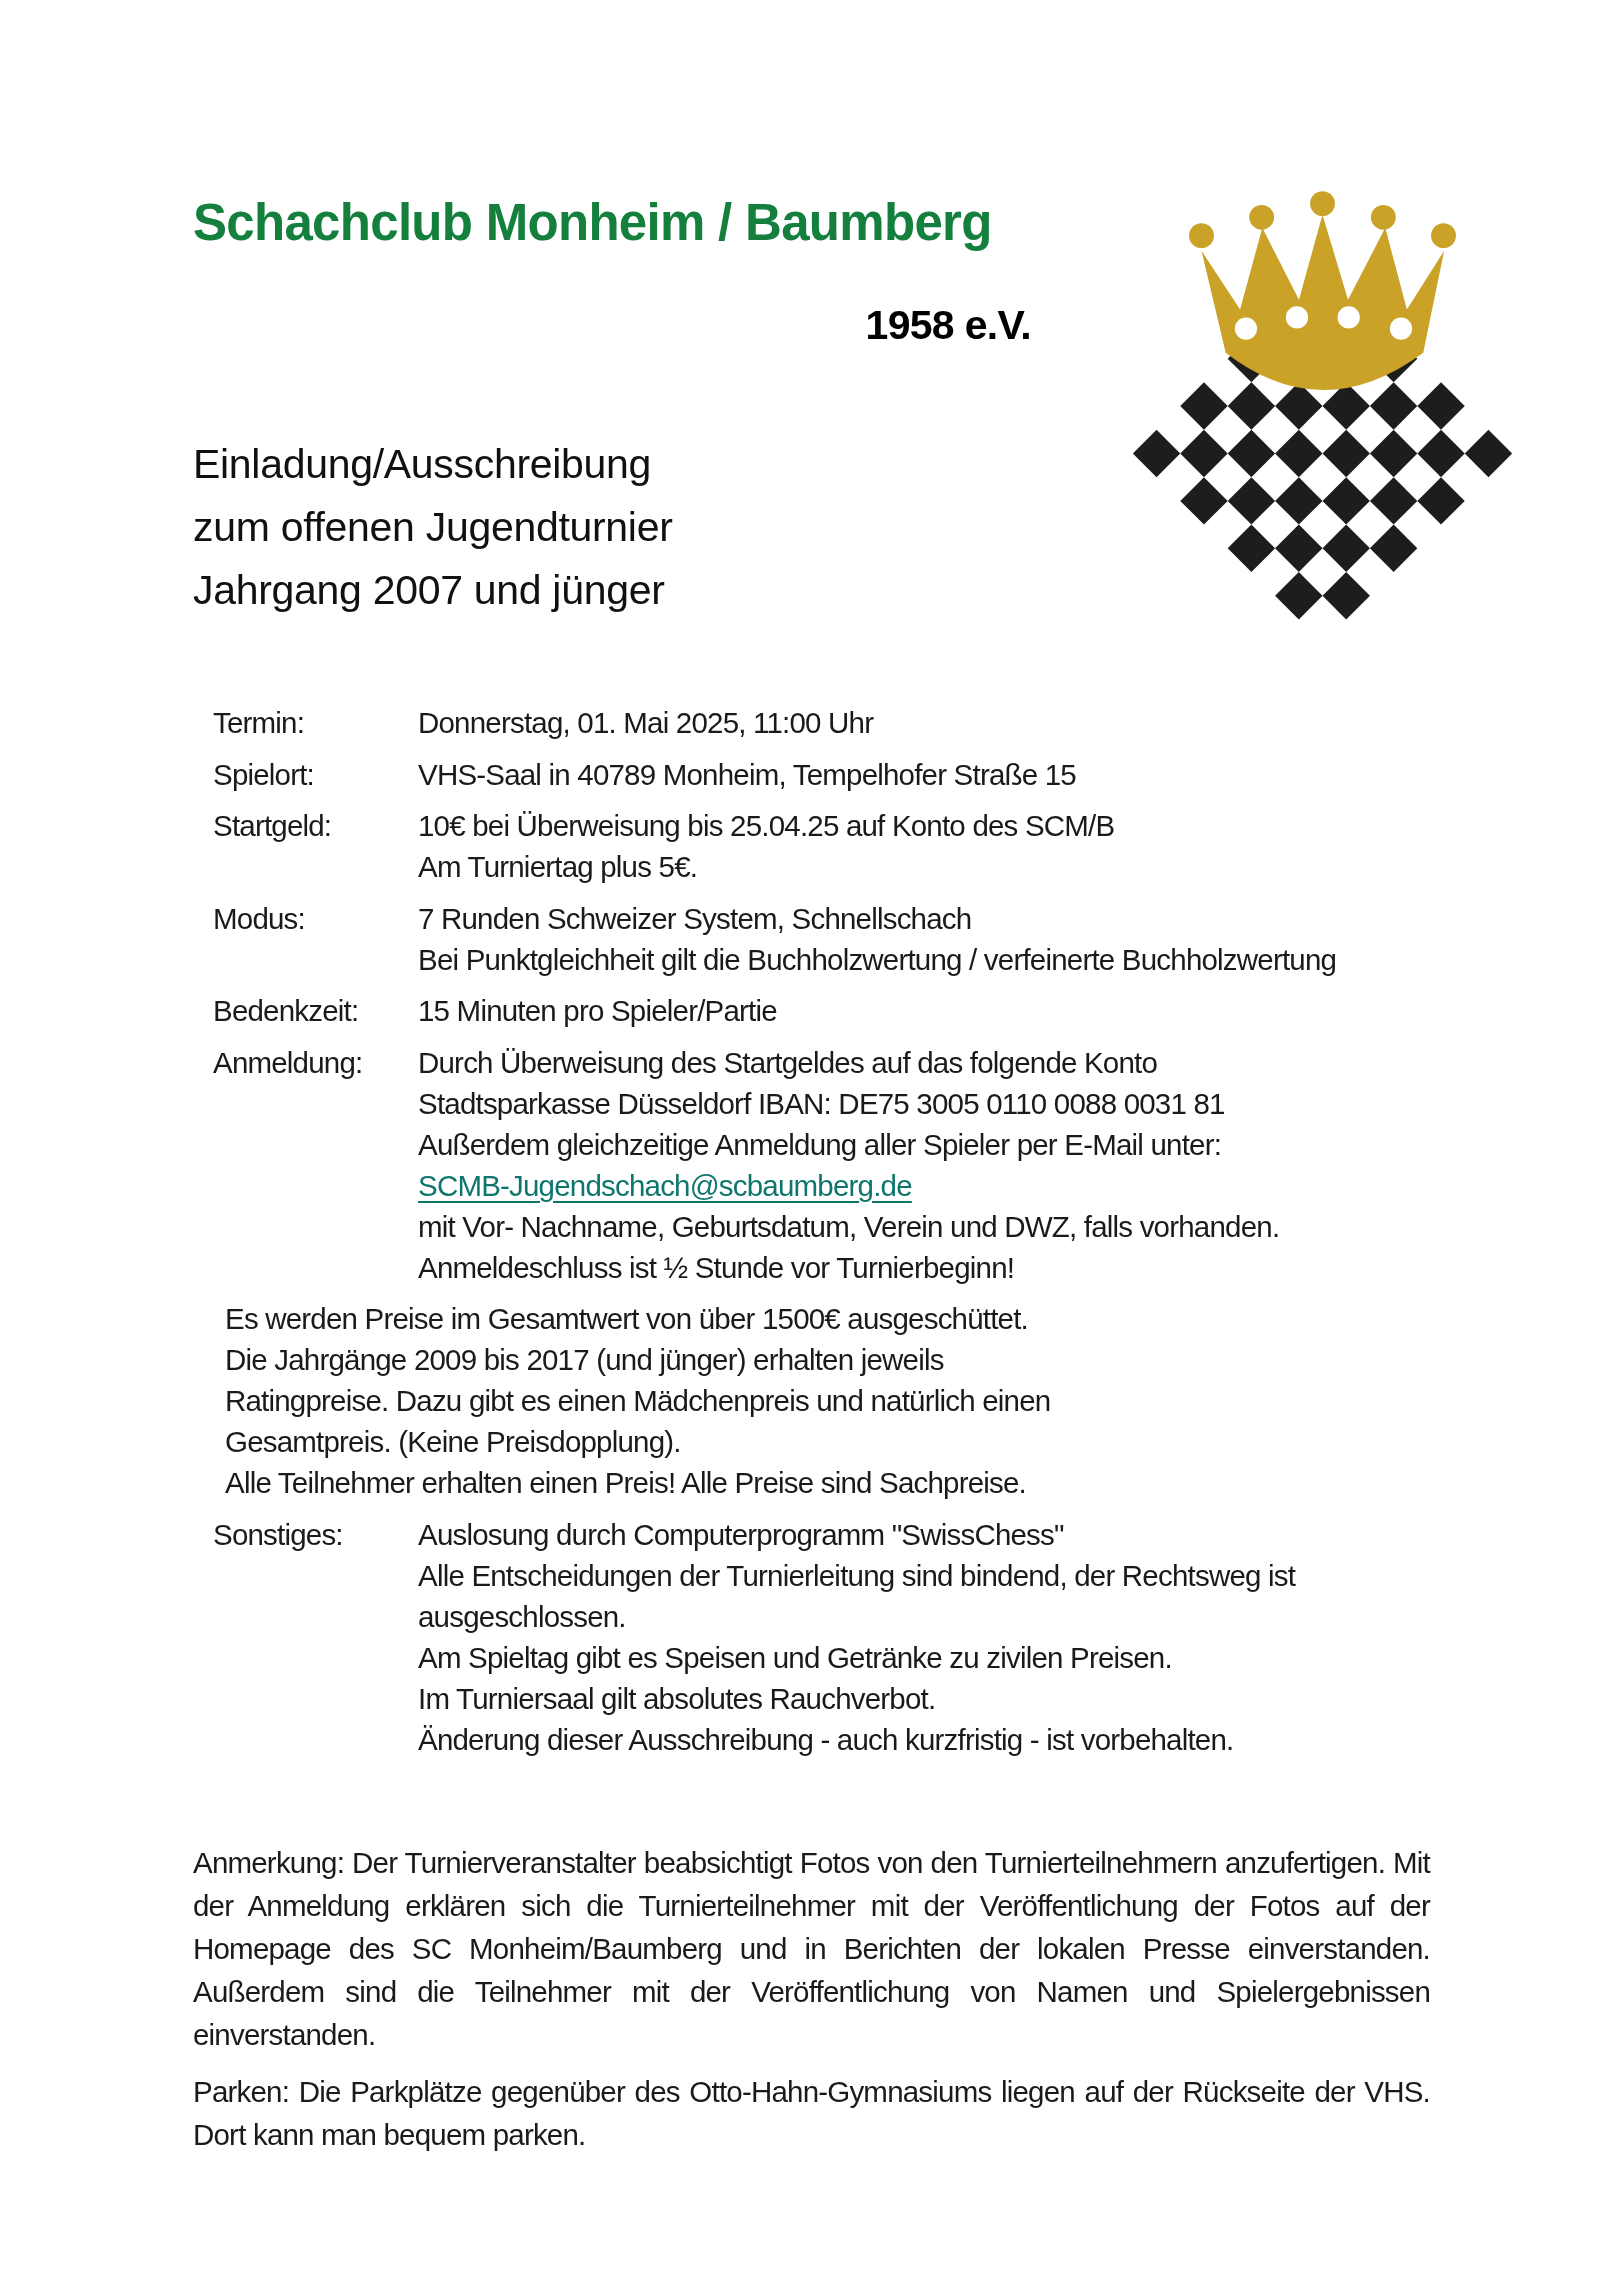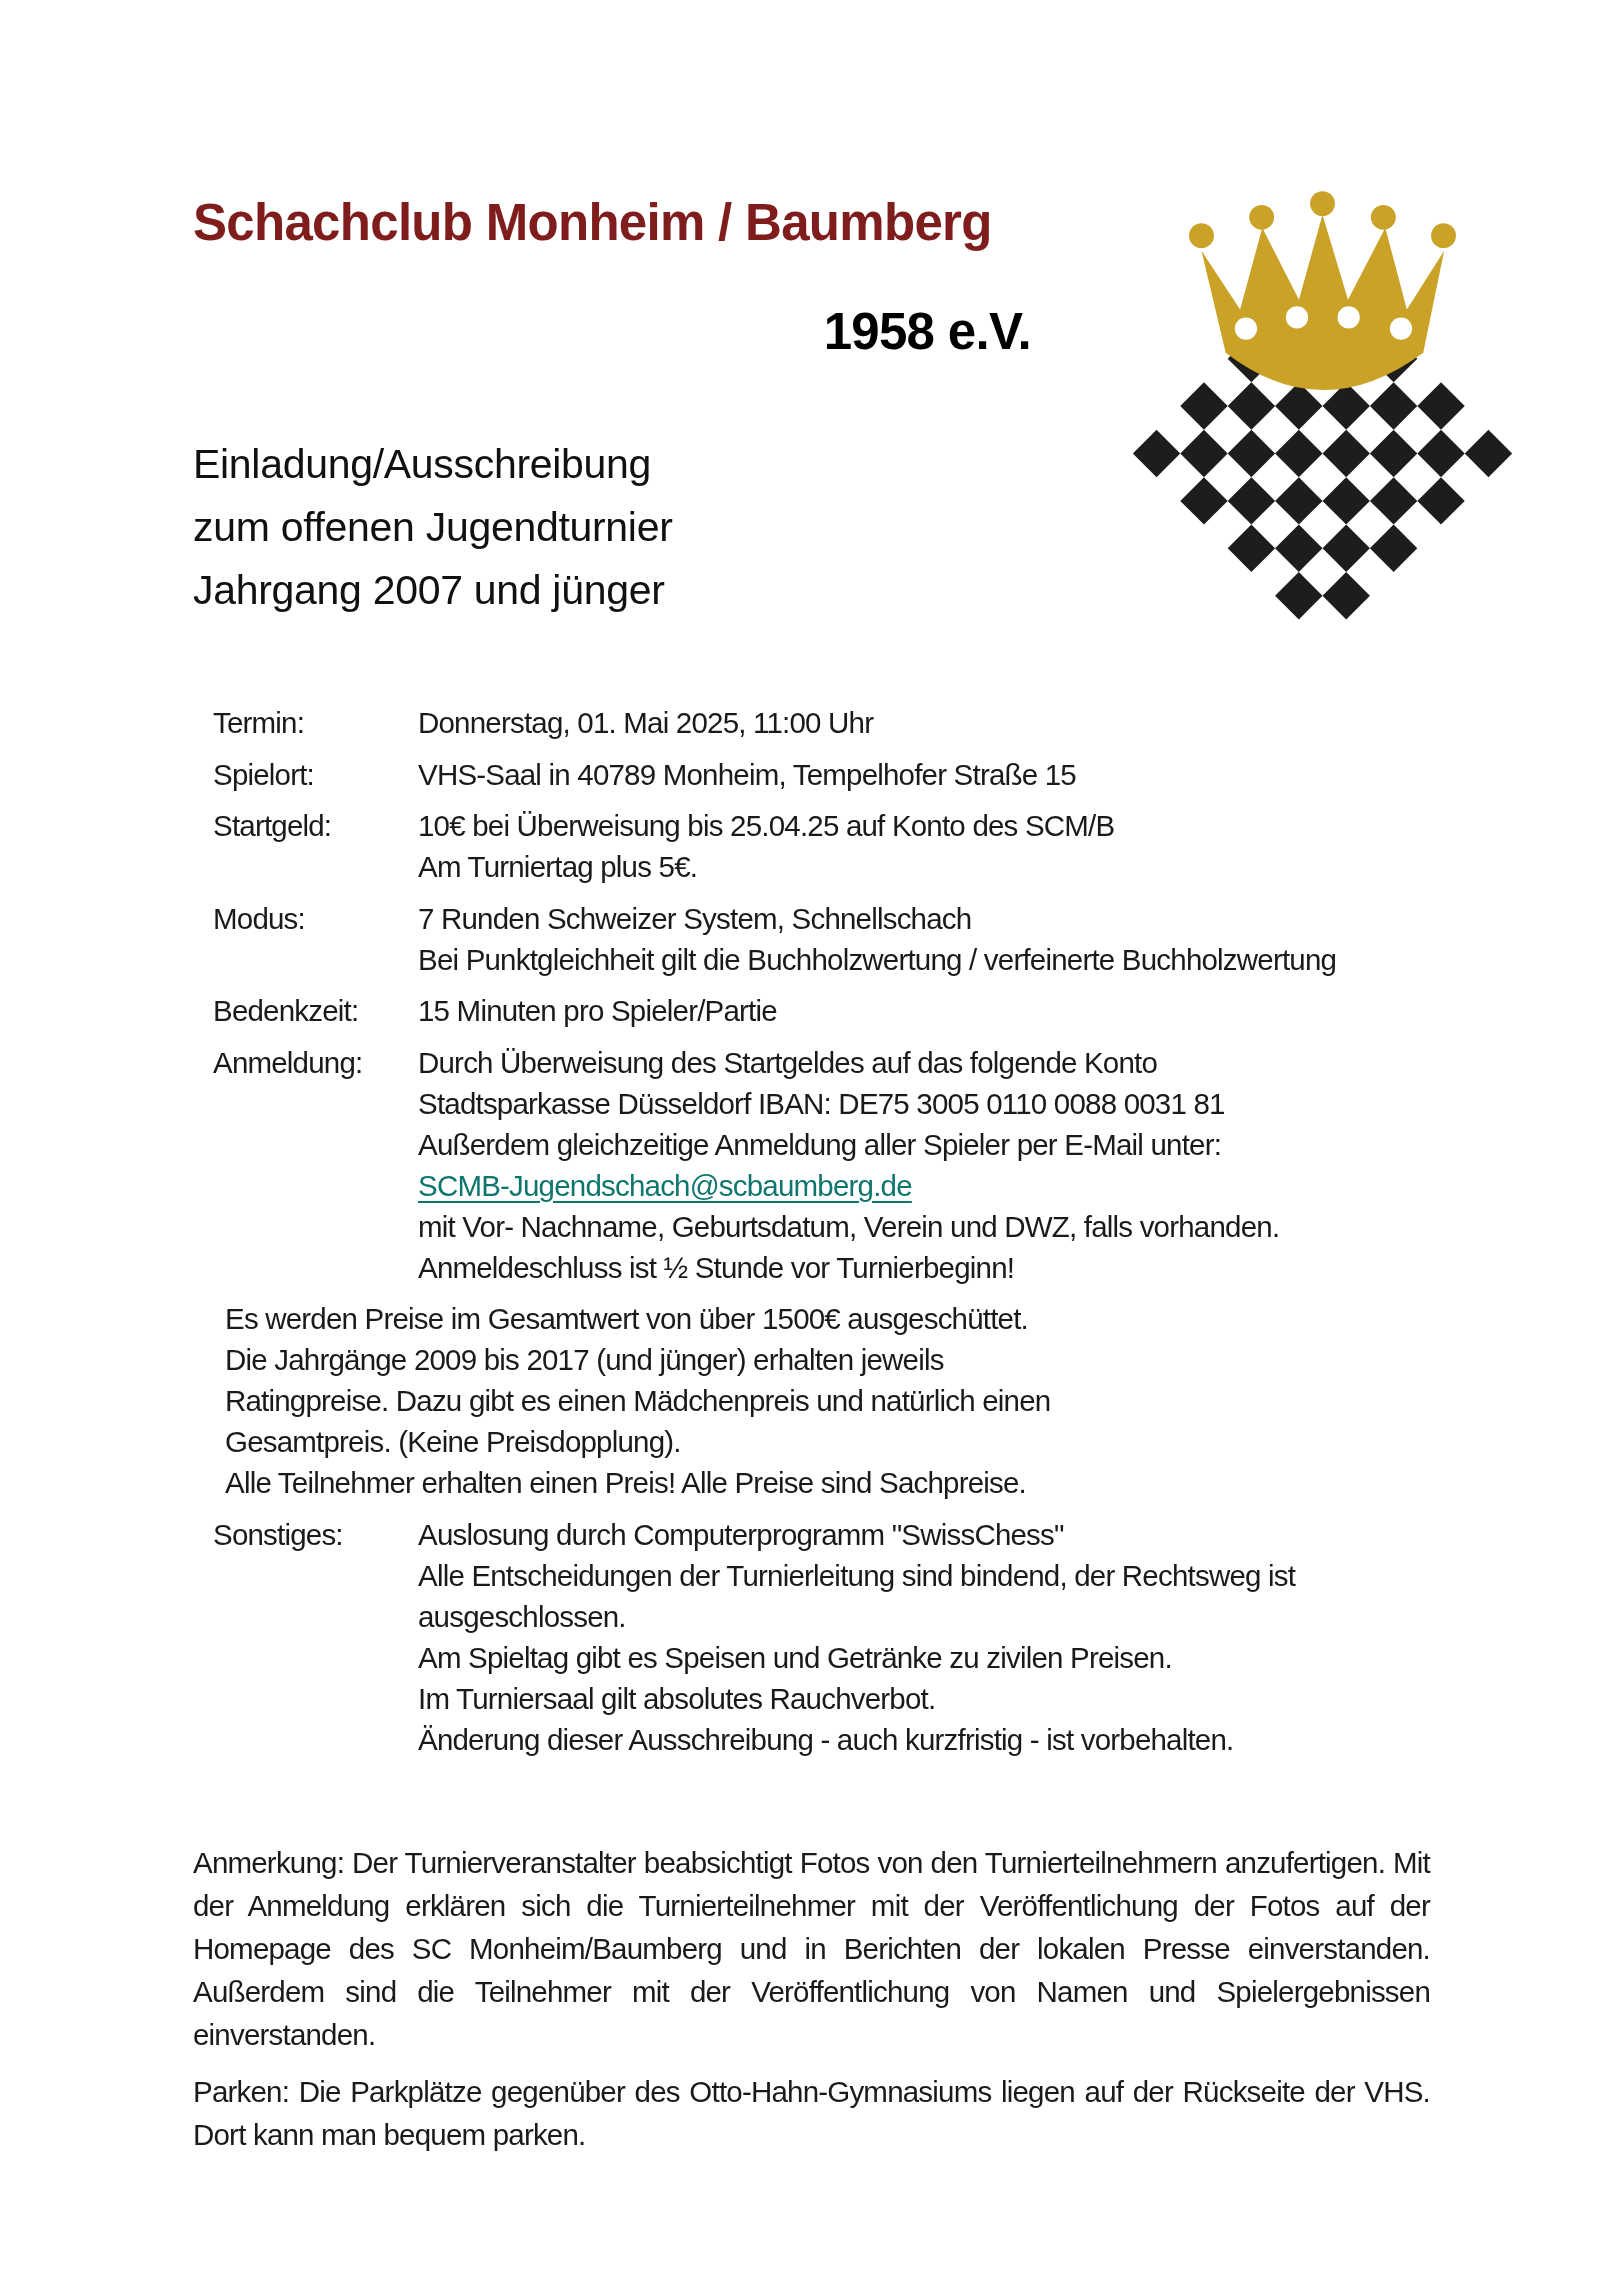--- a/index.html
+++ b/index.html
@@ -2,25 +2,25 @@
 <html style="font-size:10.5px"><head>
 <meta charset="utf-8">
 <style>
   html,body{margin:0;padding:0;}
   body{
     width:1623px;height:2295px;background:#ffffff;position:relative;
     font-family:"Liberation Sans", sans-serif;color:#1a1a1a;overflow:hidden;
   }
   .page-title{
     position:absolute;left:193px;top:193px;width:838px;
-    font-size:51px;font-weight:bold;color:#7f1d1d;letter-spacing:-0.7px;white-space:nowrap;
+    font-size:51px;font-weight:bold;color:#15803d;letter-spacing:-0.7px;white-space:nowrap;
   }
   .page-title-year{
     position:absolute;left:193px;top:302px;width:838px;text-align:right;
-    font-size:51px;font-weight:bold;color:#000;letter-spacing:-0.7px;
+    font-size:41px;font-weight:bold;color:#000;letter-spacing:-0.7px;
   }
   .subtitle{
     position:absolute;left:193px;top:433px;
     font-size:41px;line-height:63px;color:#111;letter-spacing:-0.3px;white-space:nowrap;
   }
   .logo{position:absolute;left:1126px;top:182px;width:393px;height:471px;}
   .gold{fill:#C9A227;}
   .cellblack{fill:#1D1D1B;}
   .details{
     position:absolute;left:213px;top:702px;width:1322px;

